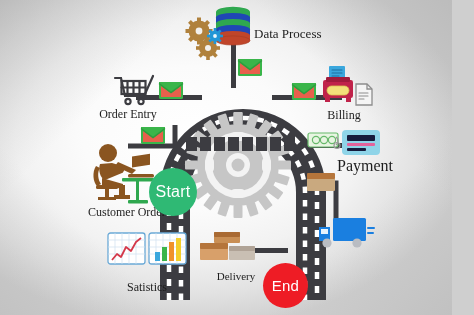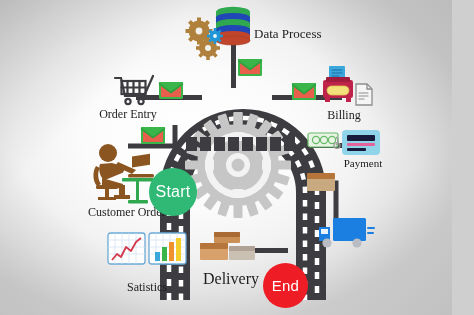--- a/index.html
+++ b/index.html
@@ -276,21 +276,21 @@
     <circle cx="24" cy="9" r="3.6" fill="none" stroke="#67b96a" stroke-width="1.2"></circle>
     <path d="M28 6 a5 5 0 0 1 0 8" fill="none" stroke="#9a9a9a" stroke-width="1.4"></path>
     <circle cx="29" cy="14.5" r="3" fill="none" stroke="#9a9a9a" stroke-width="1.2"></circle>
   </svg>
   <svg class="node" style="left:342px;top:130px;width:38px;height:26px;">
     <rect x="0" y="0" width="38" height="25" rx="4" fill="#8fd4e8"></rect>
     <rect x="5" y="5" width="28" height="6" rx="1" fill="#161b3c"></rect>
     <rect x="5" y="13" width="28" height="3" rx="1" fill="#e4639b"></rect>
     <rect x="5" y="18" width="19" height="3" rx="1" fill="#161b3c"></rect>
   </svg>
-  <div class="lbl" style="left:337px;top:157px;font-size:11px;width:52px;">Payment</div>
+  <div class="lbl" style="left:337px;top:157px;font-size:16px;width:52px;">Payment</div>
 
   <svg class="node" style="left:307px;top:173px;width:28px;height:20px;">
     <rect x="0" y="5" width="28" height="13" rx="1" fill="#c9a97f"></rect>
     <rect x="0" y="0" width="28" height="6" rx="1" fill="#b5753b"></rect>
   </svg>
 
   <svg class="node" style="left:316px;top:216px;width:60px;height:36px;">
 
     <rect x="17" y="2" width="33" height="23" rx="1.5" fill="#1a7fe0"></rect>
 
@@ -366,21 +366,21 @@
 
     <rect x="14" y="0" width="26" height="11" rx="1" fill="#c98f55"></rect>
     <rect x="14" y="0" width="26" height="5" rx="1" fill="#a96a33"></rect>
 
     <rect x="0" y="11" width="28" height="17" rx="1" fill="#d8a06a"></rect>
     <rect x="0" y="11" width="28" height="6" rx="1" fill="#b5753b"></rect>
 
     <rect x="29" y="14" width="26" height="14" rx="1" fill="#c9bfb3"></rect>
     <rect x="29" y="14" width="26" height="5" rx="1" fill="#b0a396"></rect>
   </svg>
-  <div class="lbl" style="left:203px;top:270px;font-size:16px;width:52px;">Delivery</div>
+  <div class="lbl" style="left:210px;top:270px;font-size:11px;width:52px;">Delivery</div>
 
   <div class="badge" style="left:263px;top:263px;width:45px;height:45px;background:#ee1c25;font-size:15px;">
     <span>End</span>
   </div>
   <div class="badge" style="left:149px;top:168px;width:48px;height:48px;background:#2fb974;font-size:16px;">
     <span>Start</span>
   </div>
 
 </div>
 

